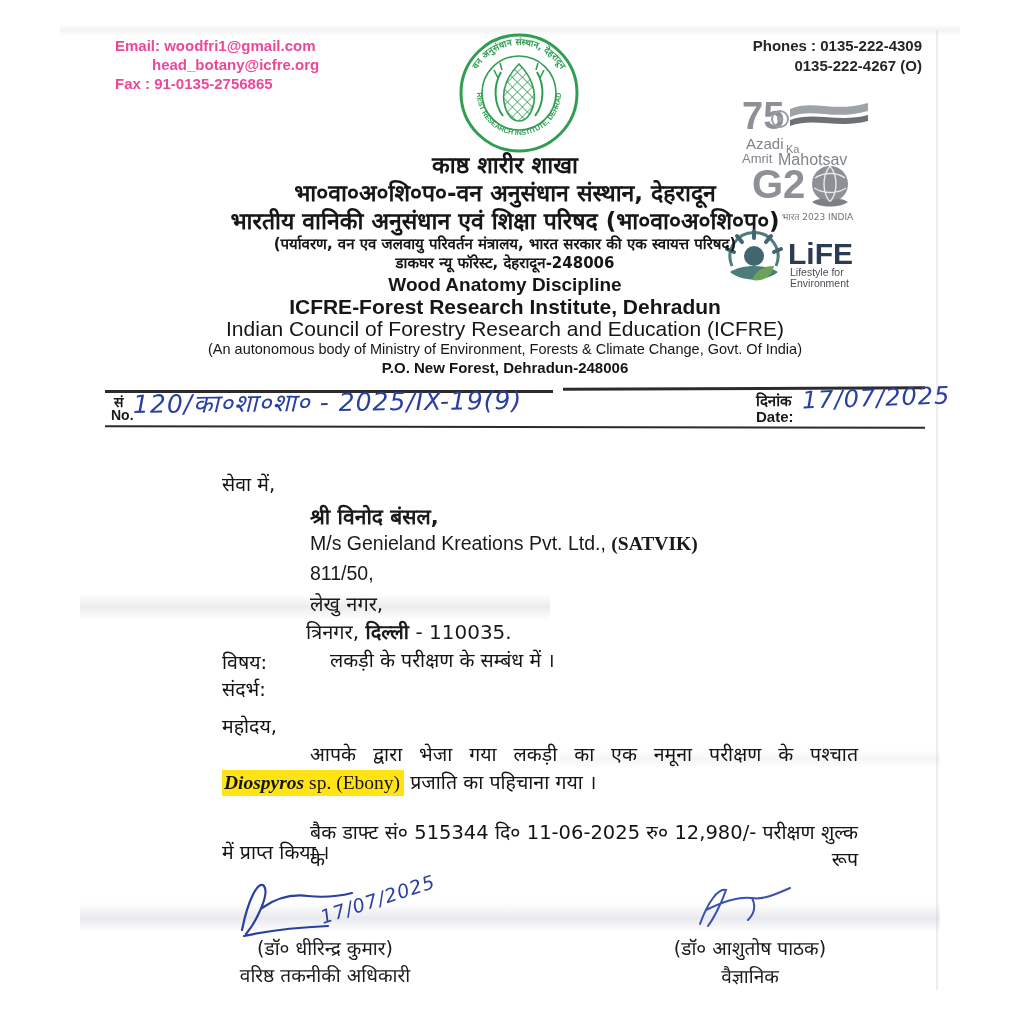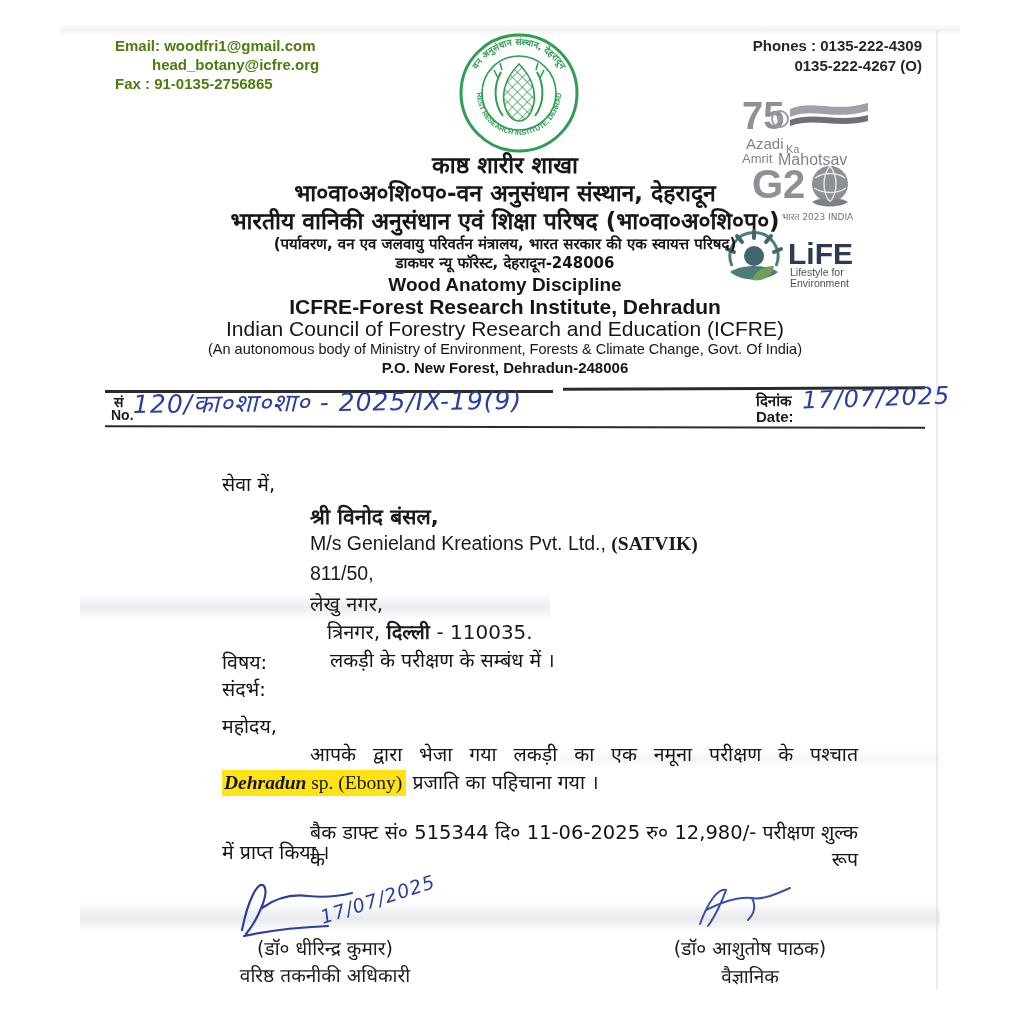--- a/index.html
+++ b/index.html
@@ -15,21 +15,21 @@
   .crease.h1{left:80px;top:594px;width:470px;height:26px;
     background:linear-gradient(180deg,rgba(255,255,255,0) 0%,rgba(165,170,185,0.22) 50%,rgba(255,255,255,0) 100%);}
   .crease.h2{left:80px;top:902px;width:860px;height:30px;
     background:linear-gradient(180deg,rgba(255,255,255,0) 0%,rgba(168,172,186,0.25) 55%,rgba(255,255,255,0) 100%);}
   .crease.h3{left:560px;top:750px;width:380px;height:18px;
     background:linear-gradient(180deg,rgba(255,255,255,0) 0%,rgba(180,183,195,0.14) 50%,rgba(255,255,255,0) 100%);}
   .crease.top{left:60px;top:24px;width:900px;height:12px;
     background:linear-gradient(180deg,rgba(255,255,255,0) 0%,rgba(190,192,200,0.20) 50%,rgba(255,255,255,0) 100%);}
   .edge-r{position:absolute;left:936px;top:30px;width:2px;height:960px;background:rgba(200,202,210,0.35);}
   
-  .contact{left:115px;top:36px;font-size:15px;color:#4d7c0f;line-height:19px;}
+  .contact{left:115px;top:36px;font-size:15px;color:#ec4899;line-height:19px;}
   .contact .ind{padding-left:37px;}
   .phones{left:640px;top:36px;width:282px;text-align:right;font-size:15px;color:#262626;line-height:20px;font-weight:bold;}
   .contact div{font-weight:bold;}
   
   .seal{left:458px;top:32px;}
   
   .hd{left:85px;width:840px;text-align:center;color:#161616;}
   .h-l1{top:148px;font-size:23px;font-weight:bold;}
   .h-l2{top:176px;font-size:23px;font-weight:bold;}
   .h-l3{top:204px;font-size:23px;font-weight:bold;}
@@ -52,21 +52,21 @@
   .date-en{left:756px;top:408px;font-size:15px;font-weight:bold;}
   .date-hw{left:802px;top:384px;font-size:24px;letter-spacing:1px;transform:rotate(-2deg);}
   
   .body-txt{font-size:19.5px;color:#141414;}
   .seva{left:222px;top:470px;}
   .addr1{left:310px;top:502px;font-size:21px;font-weight:bold;}
   .addr2{left:310px;top:532px;font-size:19.5px;}
   .addr2 .bs{font-family:"Liberation Serif",serif;font-weight:bold;}
   .addr3{left:310px;top:562px;font-size:19.5px;}
   .addr4{left:310px;top:590px;font-size:20px;}
-  .addr5{left:327px;top:618px;font-size:20px;}
+  .addr5{left:306px;top:618px;font-size:20px;}
   .subj-l{left:222px;top:648px;}
   .subj-t{left:330px;top:646px;}
   .ref-l{left:222px;top:675px;}
   .ref-t{left:330px;top:674px;}
   .mahoday{left:222px;top:712px;}
   .p1l1{left:310px;top:740px;width:548px;text-align:justify;text-align-last:justify;}
   .p1l2{left:222px;top:768px;}
   .hl{background:#ffe312;padding:1px 4px 2px 2px;}
   .hl .di{font-family:"Liberation Serif",serif;font-style:italic;font-weight:bold;}
   .hl .dr{font-family:"Liberation Serif",serif;}
@@ -200,21 +200,21 @@
   <div class="abs addr3 sans">811/50,</div>
   <div class="abs addr4 hindi">लेखु नगर,</div>
   <div class="abs addr5 hindi"><span>त्रिनगर, </span><span class="b">दिल्ली</span><span> - 110035.</span></div>
 
   <div class="abs subj-l body-txt hindi">विषय:</div>
   <div class="abs subj-t body-txt hindi">लकड़ी के परीक्षण के सम्बंध में ।</div>
   <div class="abs ref-l body-txt hindi">संदर्भ:</div>
 
   <div class="abs mahoday body-txt hindi">महोदय,</div>
   <div class="abs p1l1 body-txt hindi">आपके द्वारा भेजा गया लकड़ी का एक नमूना  परीक्षण के पश्चात</div>
-  <div class="abs p1l2 body-txt hindi"><span class="hl"><span class="di">Dehradun</span><span class="dr"> sp. (Ebony)</span></span><span> प्रजाति का पहिचाना गया ।</span></div>
+  <div class="abs p1l2 body-txt hindi"><span class="hl"><span class="di">Diospyros</span><span class="dr"> sp. (Ebony)</span></span><span> प्रजाति का पहिचाना गया ।</span></div>
   <div class="abs p2l1 body-txt hindi">बैक डाफ्ट सं० 515344 दि० 11-06-2025 रु० 12,980/- परीक्षण शुल्क के रूप</div>
   <div class="abs p2l2 body-txt hindi">में प्राप्त किया ।</div>
 
   <div class="abs sig-left-svg">
     <svg width="170" height="70" viewBox="0 0 170 70">
       <path d="M14,58 C20,28 30,8 36,14 C42,22 28,50 18,62 M34,36 C48,26 64,22 80,24 C98,26 112,24 124,21 M16,64 C44,58 76,55 100,54" fill="none" stroke="#2a3fa0" stroke-width="2.2" stroke-linecap="round"></path>
     </svg>
   </div>
   <div class="abs sig-date hw">17/07/2025</div>
   <div class="abs sig-l-name hindi">(डॉ० धीरिन्द्र कुमार)</div>

